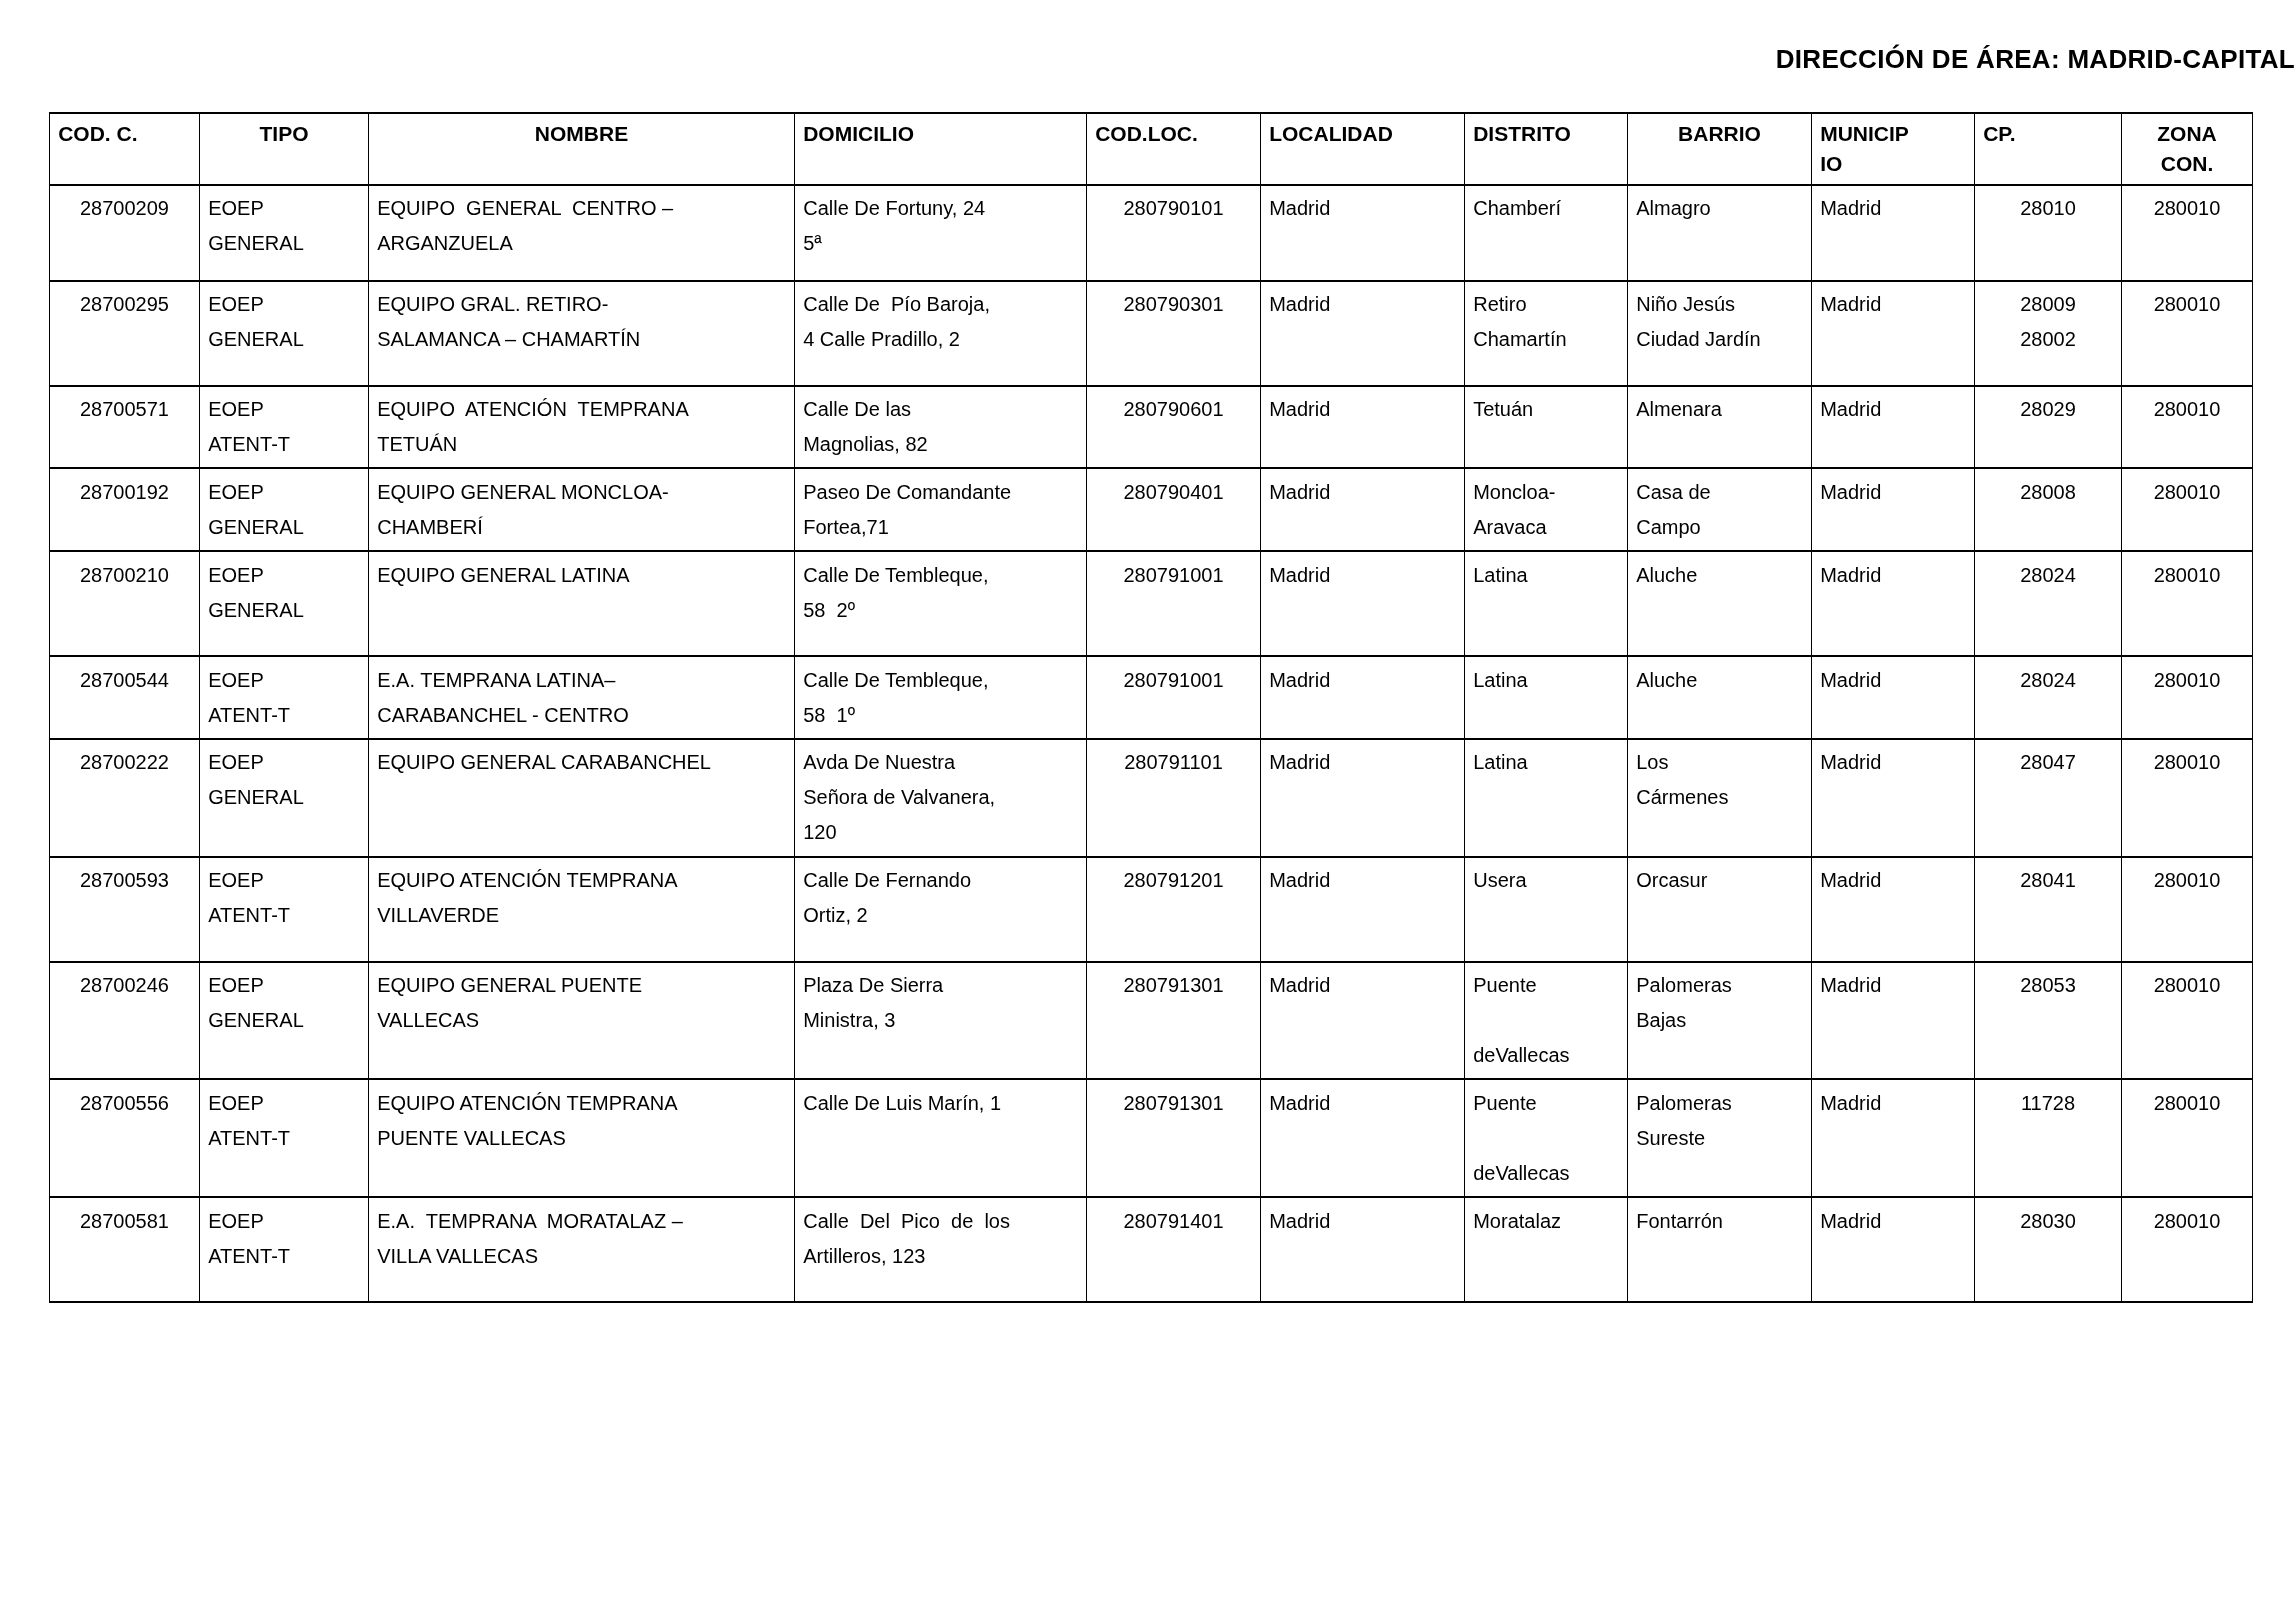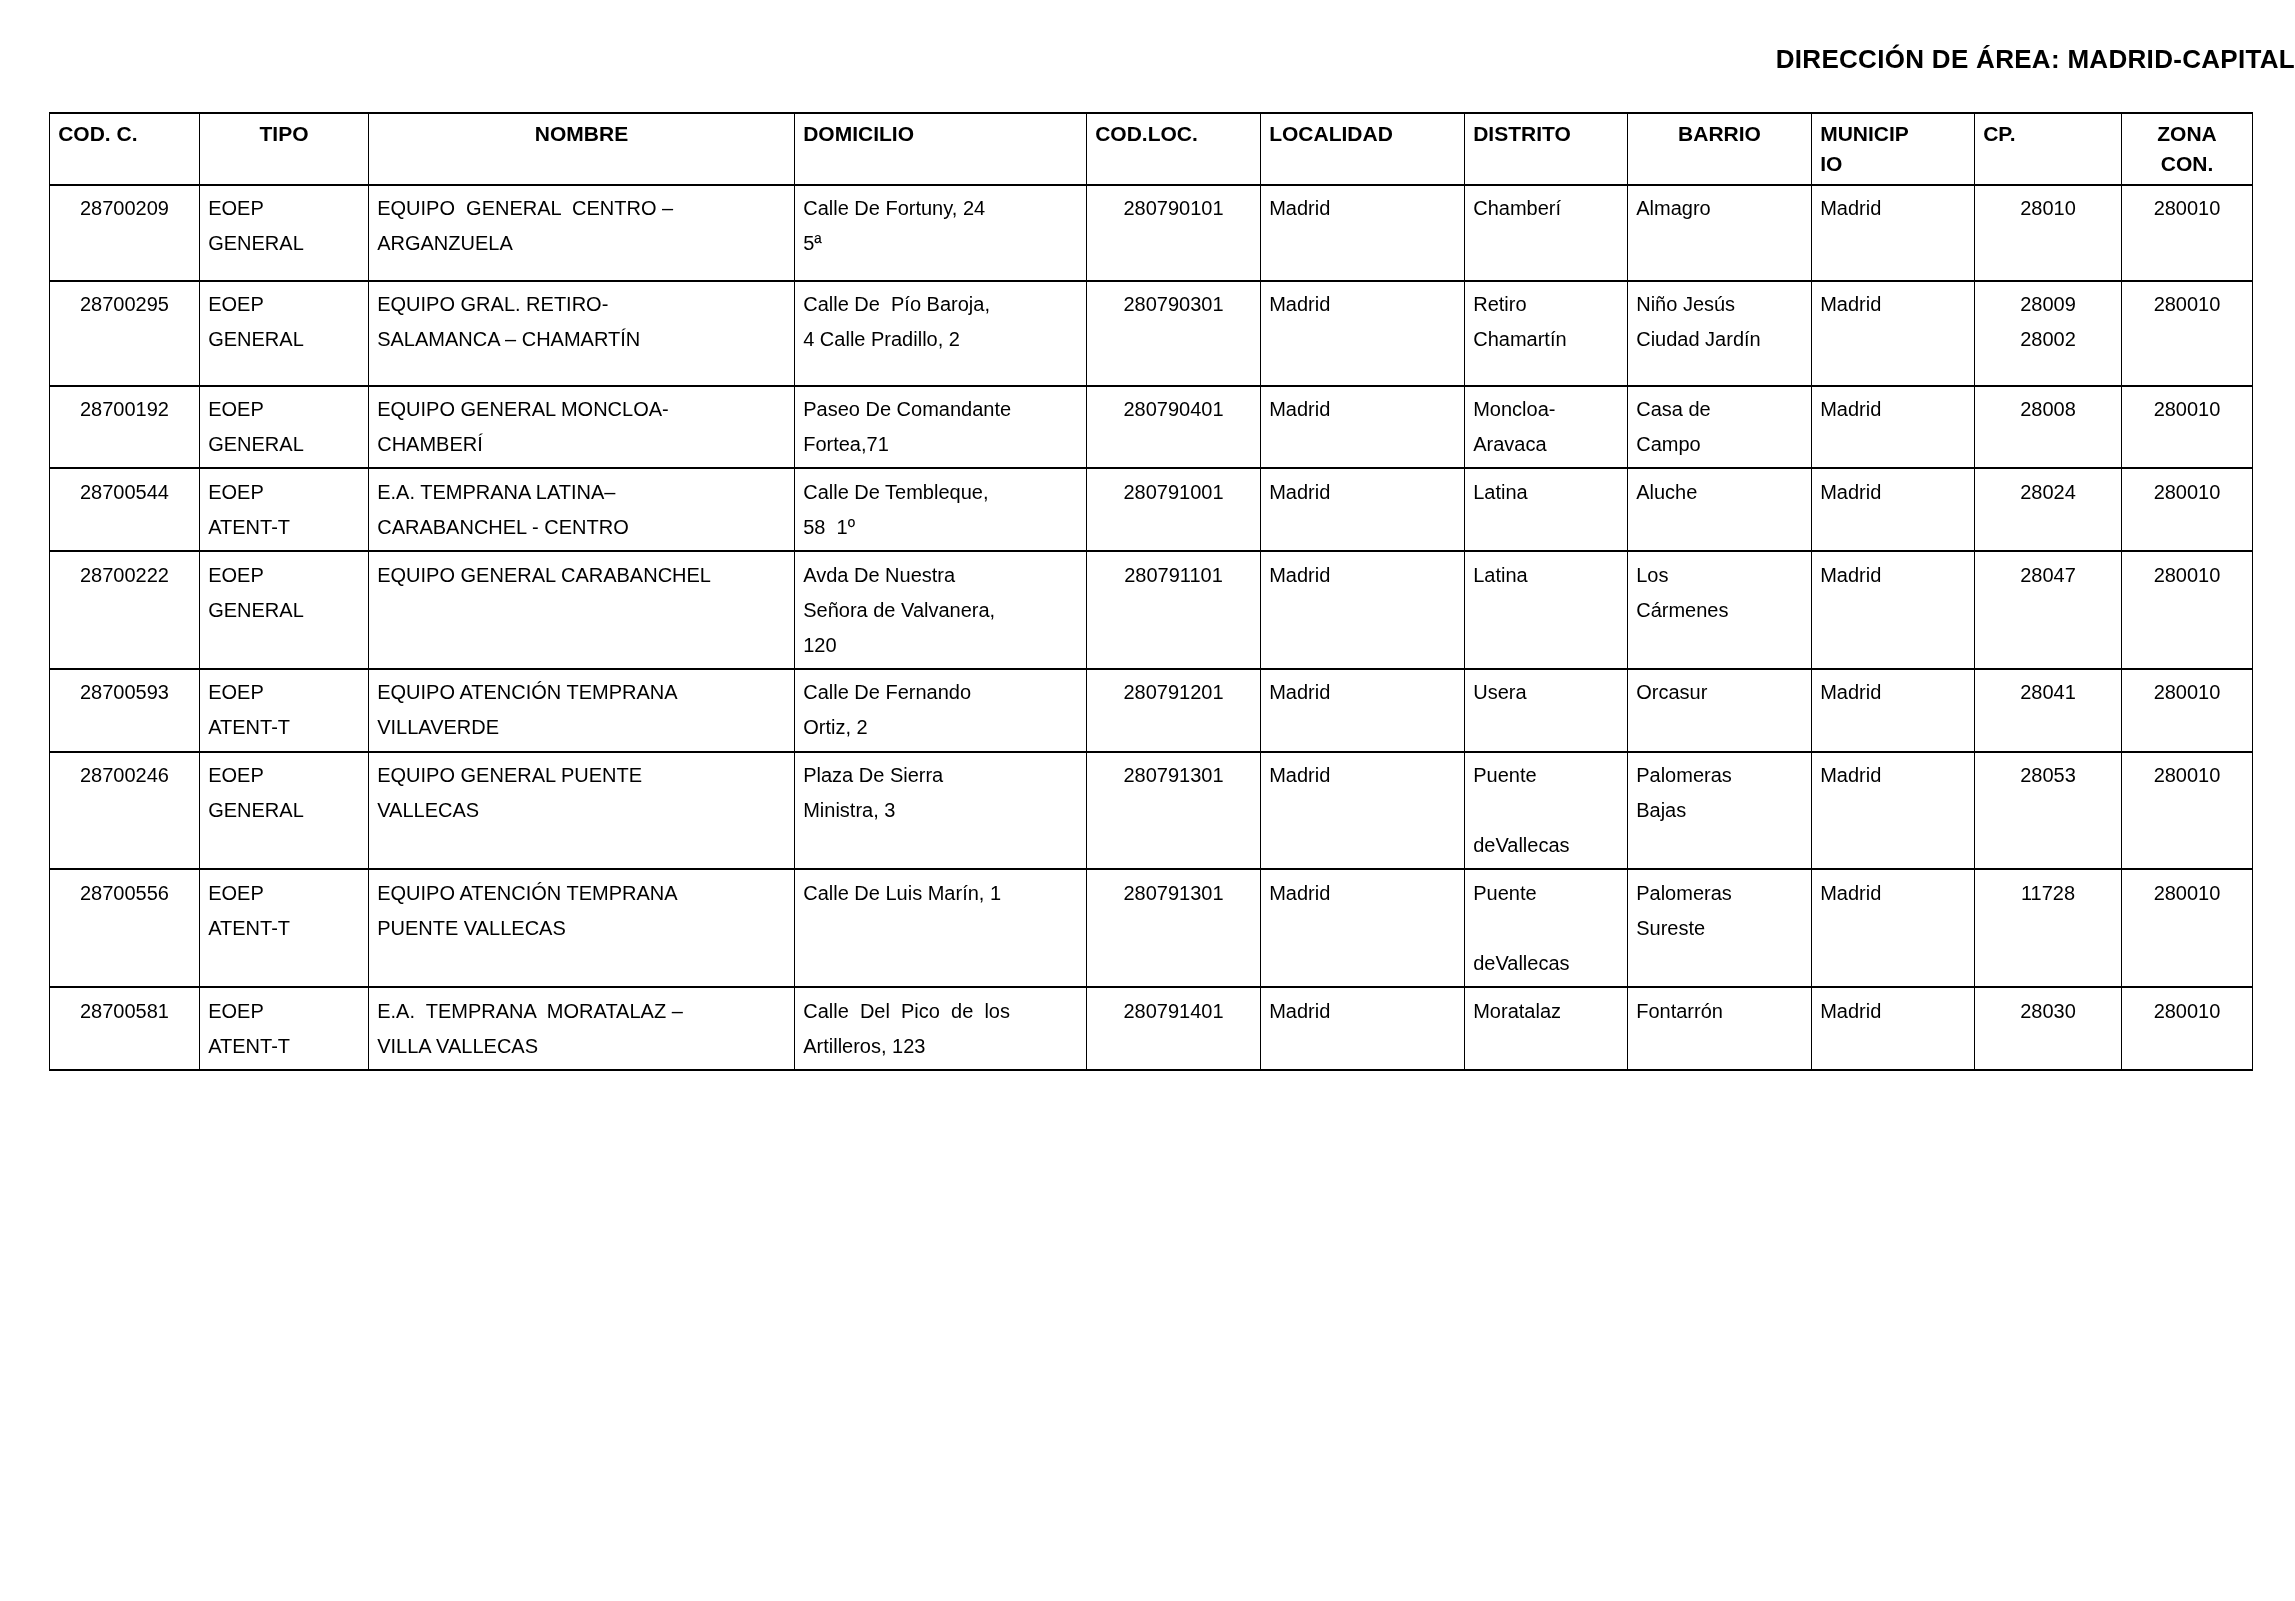--- a/index.html
+++ b/index.html
@@ -151,38 +151,69 @@
         <td>Retiro
 Chamartín</td>
         <td>Niño Jesús
 Ciudad Jardín</td>
         <td>Madrid</td>
         <td>28009
 28002</td>
         <td>280010</td>
       </tr>
       <tr>
+        <td>28700571</td>
+        <td>EOEP
+ATENT-T</td>
+        <td>EQUIPO  ATENCIÓN  TEMPRANA
+TETUÁN</td>
+        <td>Calle De las
+Magnolias, 82</td>
+        <td>280790601</td>
+        <td>Madrid</td>
+        <td>Tetuán</td>
+        <td>Almenara</td>
+        <td>Madrid</td>
+        <td>28029</td>
+        <td>280010</td>
+      </tr>
+      <tr>
         <td>28700192</td>
         <td>EOEP
 GENERAL</td>
         <td>EQUIPO GENERAL MONCLOA-
 CHAMBERÍ</td>
         <td>Paseo De Comandante
 Fortea,71</td>
         <td>280790401</td>
         <td>Madrid</td>
         <td>Moncloa-
 Aravaca</td>
         <td>Casa de
 Campo</td>
         <td>Madrid</td>
         <td>28008</td>
         <td>280010</td>
       </tr>
       <tr>
+        <td>28700210</td>
+        <td>EOEP
+GENERAL</td>
+        <td>EQUIPO GENERAL LATINA</td>
+        <td>Calle De Tembleque,
+58  2º</td>
+        <td>280791001</td>
+        <td>Madrid</td>
+        <td>Latina</td>
+        <td>Aluche</td>
+        <td>Madrid</td>
+        <td>28024</td>
+        <td>280010</td>
+      </tr>
+      <tr>
         <td>28700544</td>
         <td>EOEP
 ATENT-T</td>
         <td>E.A. TEMPRANA LATINA–
 CARABANCHEL - CENTRO</td>
         <td>Calle De Tembleque,
 58  1º</td>
         <td>280791001</td>
         <td>Madrid</td>
         <td>Latina</td>

